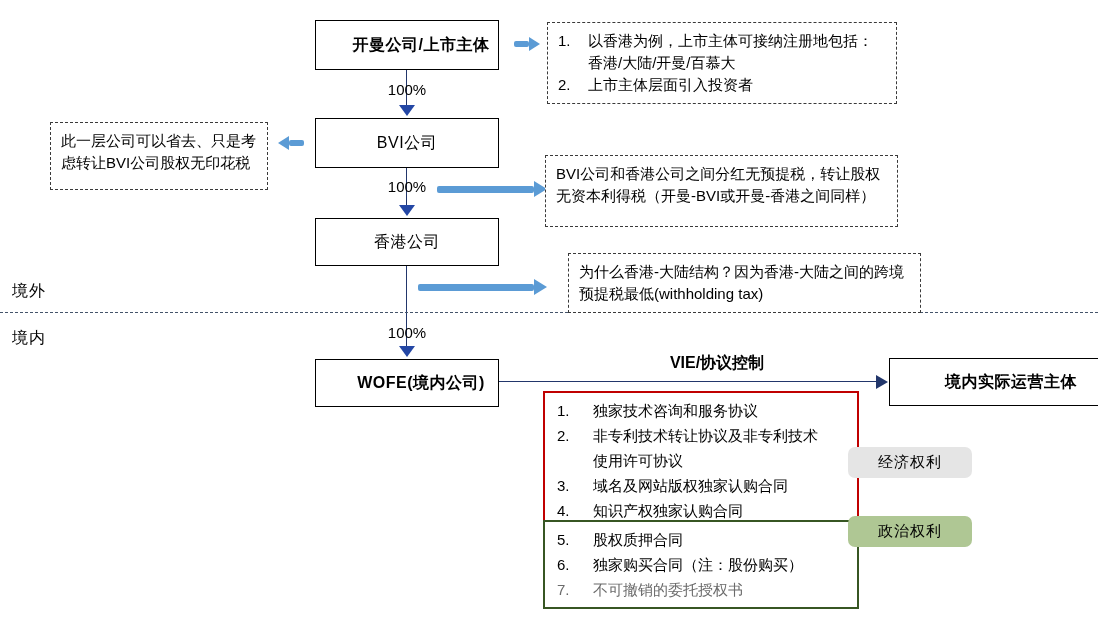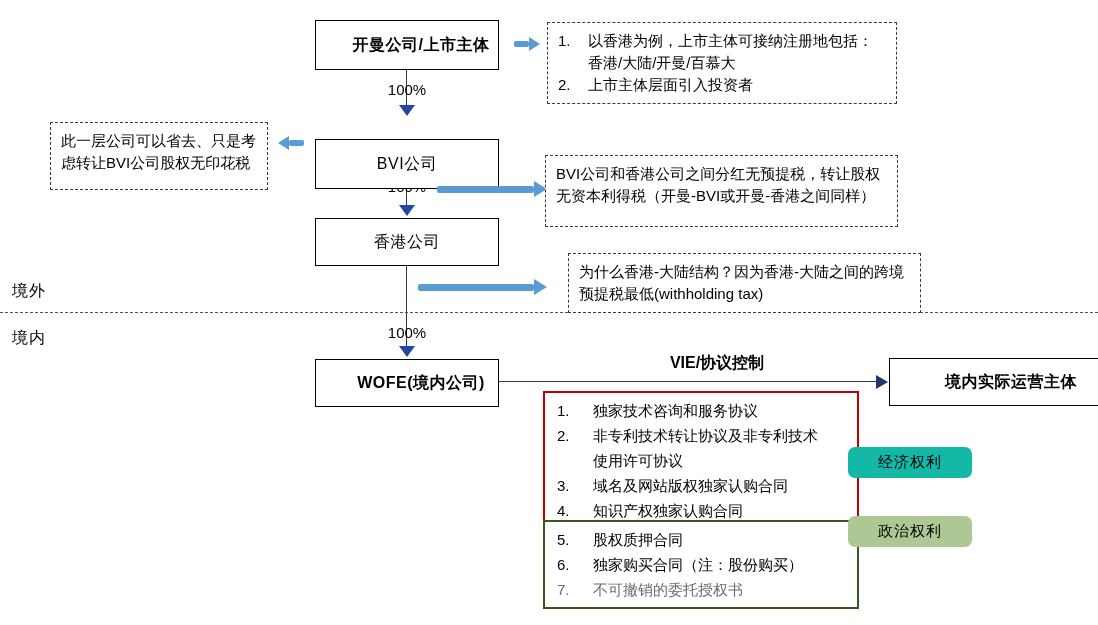--- a/index.html
+++ b/index.html
@@ -35,21 +35,21 @@
   .agreements .num { width:36px; flex:0 0 36px; }
   .agreements .t { width:238px; }
   .agreements .li.muted .t, .agreements .li.muted .num { color:#6b6b6b; }
 
   
   .badge {
     position:absolute; width:124px; height:31px; border-radius:7px;
     display:flex; align-items:center; justify-content:center;
     font-size:15px; letter-spacing:1px; z-index:6;
   }
-  .badge.economic { background:#14b8a6; }
+  .badge.economic { background:#e5e5e5; }
   .badge.political { background:#AFC794; }
 
   
   .vline { position:absolute; width:0; border-left:1.6px solid #22366b; }
   .hline { position:absolute; height:0; border-top:1.6px solid #22366b; }
   .head-down { position:absolute; width:0; height:0;
     border-left:8px solid transparent; border-right:8px solid transparent;
     border-top:11px solid #2447A5; }
   .head-right-navy { position:absolute; width:0; height:0;
     border-top:7px solid transparent; border-bottom:7px solid transparent;
@@ -91,21 +91,21 @@
 
   <div class="pct" style="left:384px; top:81px;">100%</div>
   <div class="pct" style="left:384px; top:178px;">100%</div>
   <div class="pct" style="left:384px; top:324px;">100%</div>
 
   <div class="divider" style="top:312px;"></div>
   <div class="region" style="left:12px; top:281px;text-align:center;">境外</div>
   <div class="region" style="left:12px; top:328px;">境内</div>
 
   <div class="node bold" style="left:315px; top:20px; width:184px; height:50px;">开曼公司/上市主体</div>
-  <div class="node" style="left:315px; top:118px; width:184px; height:50px;margin-top:21px;">BVI公司</div>
+  <div class="node" style="left:315px; top:118px; width:184px; height:50px;">BVI公司</div>
   <div class="node" style="left:315px; top:218px; width:184px; height:48px;">香港公司</div>
   <div class="node bold" style="left:315px; top:359px; width:184px; height:48px;">WOFE(境内公司)</div>
   <div class="node bold" style="left:889px; top:358px; width:216px; height:48px;">境内实际运营主体</div>
 
   <div class="hline" style="left:499px; top:381px; width:377px;"></div>
   <div class="head-right-navy" style="left:876px; top:375px;"></div>
   <div class="vie-label" style="left:617px; top:353px;">VIE/协议控制</div>
 
   <div class="fat small" style="left:514px; top:37px; width:26px;">
     <div class="bar"></div>

